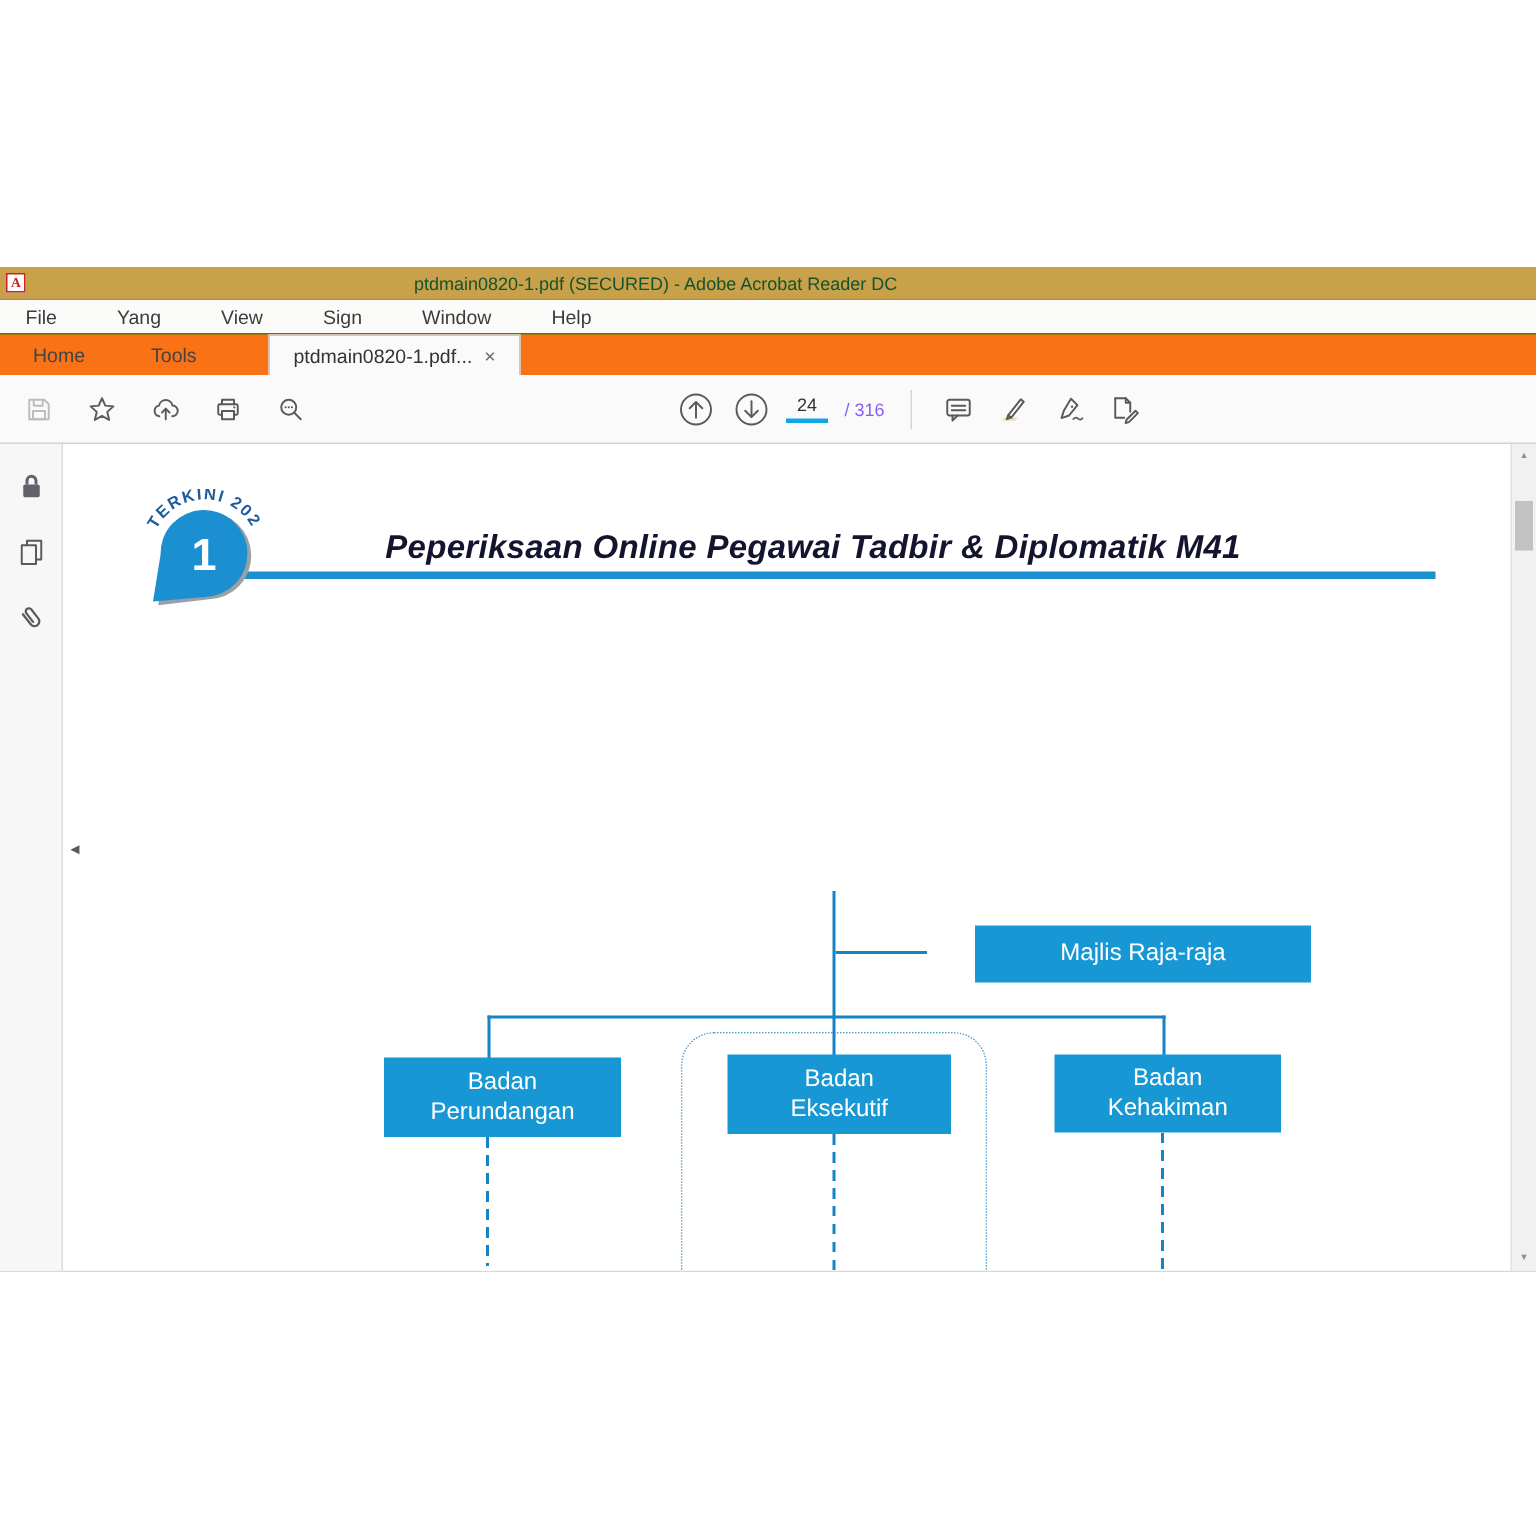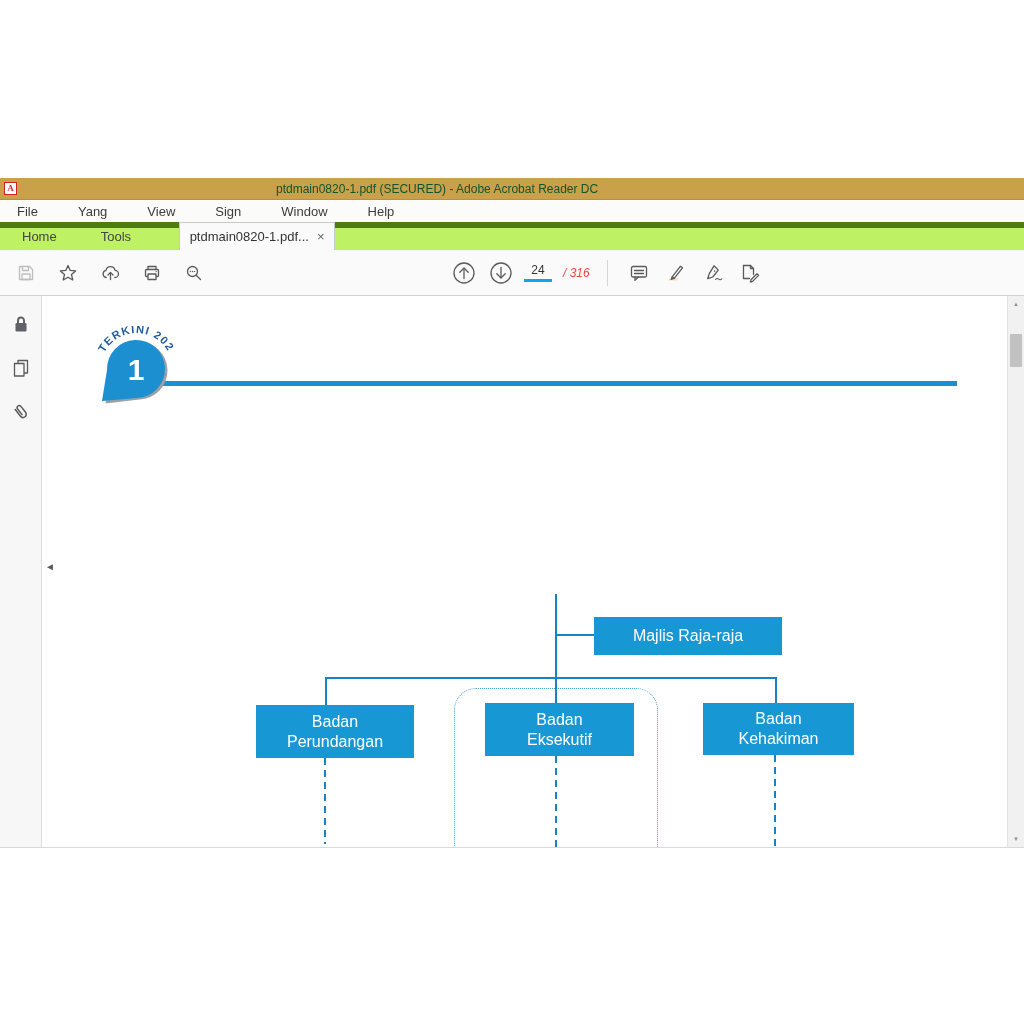--- a/index.html
+++ b/index.html
@@ -9,32 +9,32 @@
   
   #app-window { position:absolute; left:0; top:178px; width:1024px; height:670px; border-bottom:1px solid #d9d9d9; background:#fff; }
 
   .titlebar { height:22px; background:#c8a14a; border-bottom:1px solid #b4913e; display:flex; align-items:center; position:relative; }
   .acrobat-logo { width:13px; height:13px; margin-left:4px; background:#fff; border:1px solid #c22; color:#c22; font-size:9px; font-weight:bold; line-height:11px; text-align:center; font-family:"Liberation Serif", serif; }
   .win-title { position:absolute; left:276px; right:0; font-size:12px; color:#14532d; white-space:nowrap; }
 
   .menubar { height:22px; background:#fbfbf9; display:flex; align-items:center; font-size:13px; color:#3c3c3c; padding-left:6px;gap:18px; }
   .menu-item { padding:0 11px; cursor:default; }
 
-  .tabbar { height:28px; background:#bef264; border-top:6px solid #4d7c0f; display:flex; align-items:flex-end; font-size:13px; color:#444; }
+  .tabbar { height:28px; background:#f97316; border-top:1px solid #4d7c0f; display:flex; font-size:13px; color:#444; }
   .tab-plain { padding:0 22px; line-height:27px; }
-  .tab-active { margin-left:26px; width:156px; height:28px; background:#fafafa; border:1px solid #c9c9c9; border-bottom:none; display:flex; align-items:center; justify-content:center; gap:8px; color:#333; }
+  .tab-active { margin-left:26px; width:168px; height:28px; background:#fafafa; border:1px solid #c9c9c9; border-bottom:none; display:flex; align-items:center; justify-content:center; gap:8px; color:#333; }
   .tab-close { color:#666; font-size:13px; line-height:13px; }
 
   .toolbar { height:46px; background:#fafafa; border-bottom:1px solid #d2d2d2; position:relative; display:flex; align-items:center; }
   .tb-left { display:flex; align-items:center; gap:14px; margin-left:12px; }
   .tb-center { position:absolute; left:450px; top:0; height:45px; display:flex; align-items:center; gap:9px; }
   .tb-btn { width:28px; height:28px; display:flex; align-items:center; justify-content:center; }
   .tb-btn svg { display:block; }
   .page-box { width:28px; text-align:center; font-size:12px; color:#333; border-bottom:3px solid #0ea5e9; padding-bottom:2px; }
-  .page-total { font-size:12px; color:#ef4444; white-space:nowrap; margin-left:2px;font-style:italic; }
+  .page-total { font-size:12px; color:#8b5cf6; white-space:nowrap; margin-left:2px; }
   .tb-divider { width:1px; height:26px; background:#d5d5d5; margin:0 8px; }
 
   .app-body { position:relative; display:flex; height:551px; }
   .left-rail { width:42px; background:#f7f7f7; border-right:1px solid #dcdcdc; display:flex; flex-direction:column; align-items:center; padding-top:16px; gap:20px; }
   .rail-btn { width:24px; height:24px; display:flex; align-items:center; justify-content:center; }
   .panel-collapse { position:absolute; left:45px; top:266px; font-size:10px; color:#5a5a5a; line-height:10px; z-index:5; }
 
   .doc-area { position:relative; flex:1; background:#fff; overflow:hidden; }
 
   .scrollbar { width:17px; background:#f1f1f1; border-left:1px solid #e3e3e3; position:relative; }
@@ -210,35 +210,36 @@
           <path id="arcpath" d="M 7.4 28.8 A 36 36 0 0 1 73.6 28.8" fill="none"></path>
         </defs>
         <path d="M 9 77 L 13 44 A 29 29 0 1 1 43 73 Z" fill="#9aa0a6" transform="translate(0.5,0.5)"></path>
         <path d="M 6 75 L 11 44 A 29 29 0 1 1 41 72 Z" fill="#1b8fd0"></path>
         <text x="40" y="54" text-anchor="middle" font-size="30" font-weight="bold" fill="#ffffff" font-family="Liberation Sans, sans-serif">1</text>
         <text font-size="11" font-weight="bold" fill="#1e5b9e" letter-spacing="1.2" font-family="Liberation Sans, sans-serif">
           <textPath href="#arcpath" startOffset="2">TERKINI 2020</textPath>
         </text>
       </svg>
 
+      <div class="pdf-heading">Peperiksaan Online Pegawai Tadbir &amp; Diplomatik M41</div>
 
       <div class="dotted-frame"></div>
 
       <div class="cline" style="left:513px; top:298px; width:2px; height:85px;"></div>
       <div class="cline" style="left:515px; top:338px; width:61px; height:2px;"></div>
       <div class="cline" style="left:283px; top:381px; width:452px; height:2px;"></div>
       <div class="cline" style="left:283px; top:381px; width:2px; height:29px;"></div>
       <div class="cline" style="left:513px; top:381px; width:2px; height:27px;"></div>
       <div class="cline" style="left:733px; top:381px; width:2px; height:27px;"></div>
 
       <div class="dash-v" style="left:282px; top:462px; height:86px;"></div>
       <div class="dash-v" style="left:513px; top:460px; height:92px;"></div>
       <div class="dash-v" style="left:732px; top:459px; height:93px;"></div>
 
-      <div class="chart-box" style="left:552px; top:321px; width:188px; height:38px; font-size:16px;">
+      <div class="chart-box" style="left:608px; top:321px; width:224px; height:38px; font-size:16px;">
         <span>Majlis Raja-raja</span>
       </div>
       <div class="chart-box" style="left:214px; top:409px; width:158px; height:53px; font-size:16px;">
         <span>Badan</span>
         <span>Perundangan</span>
       </div>
       <div class="chart-box" style="left:443px; top:407px; width:149px; height:53px; font-size:16px;">
         <span>Badan</span>
         <span>Eksekutif</span>
       </div>

